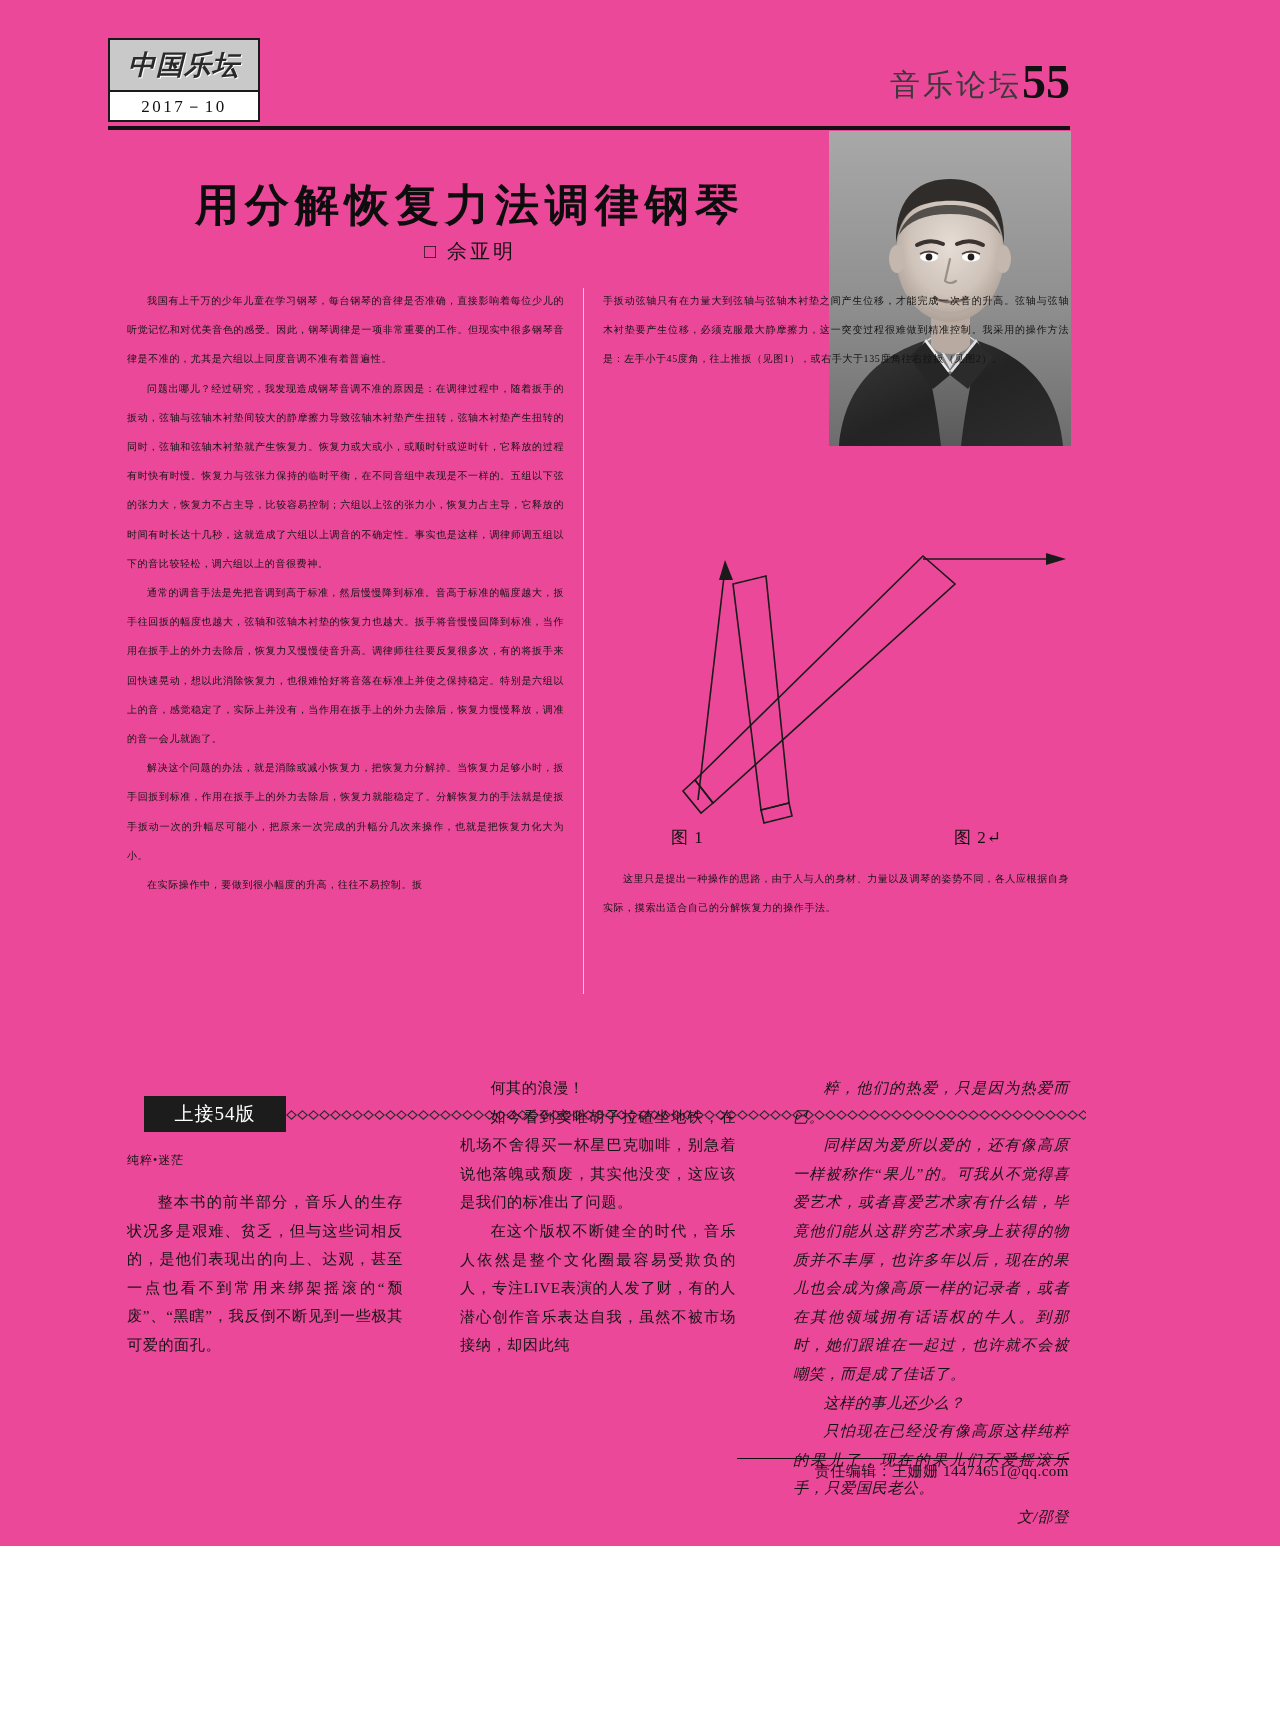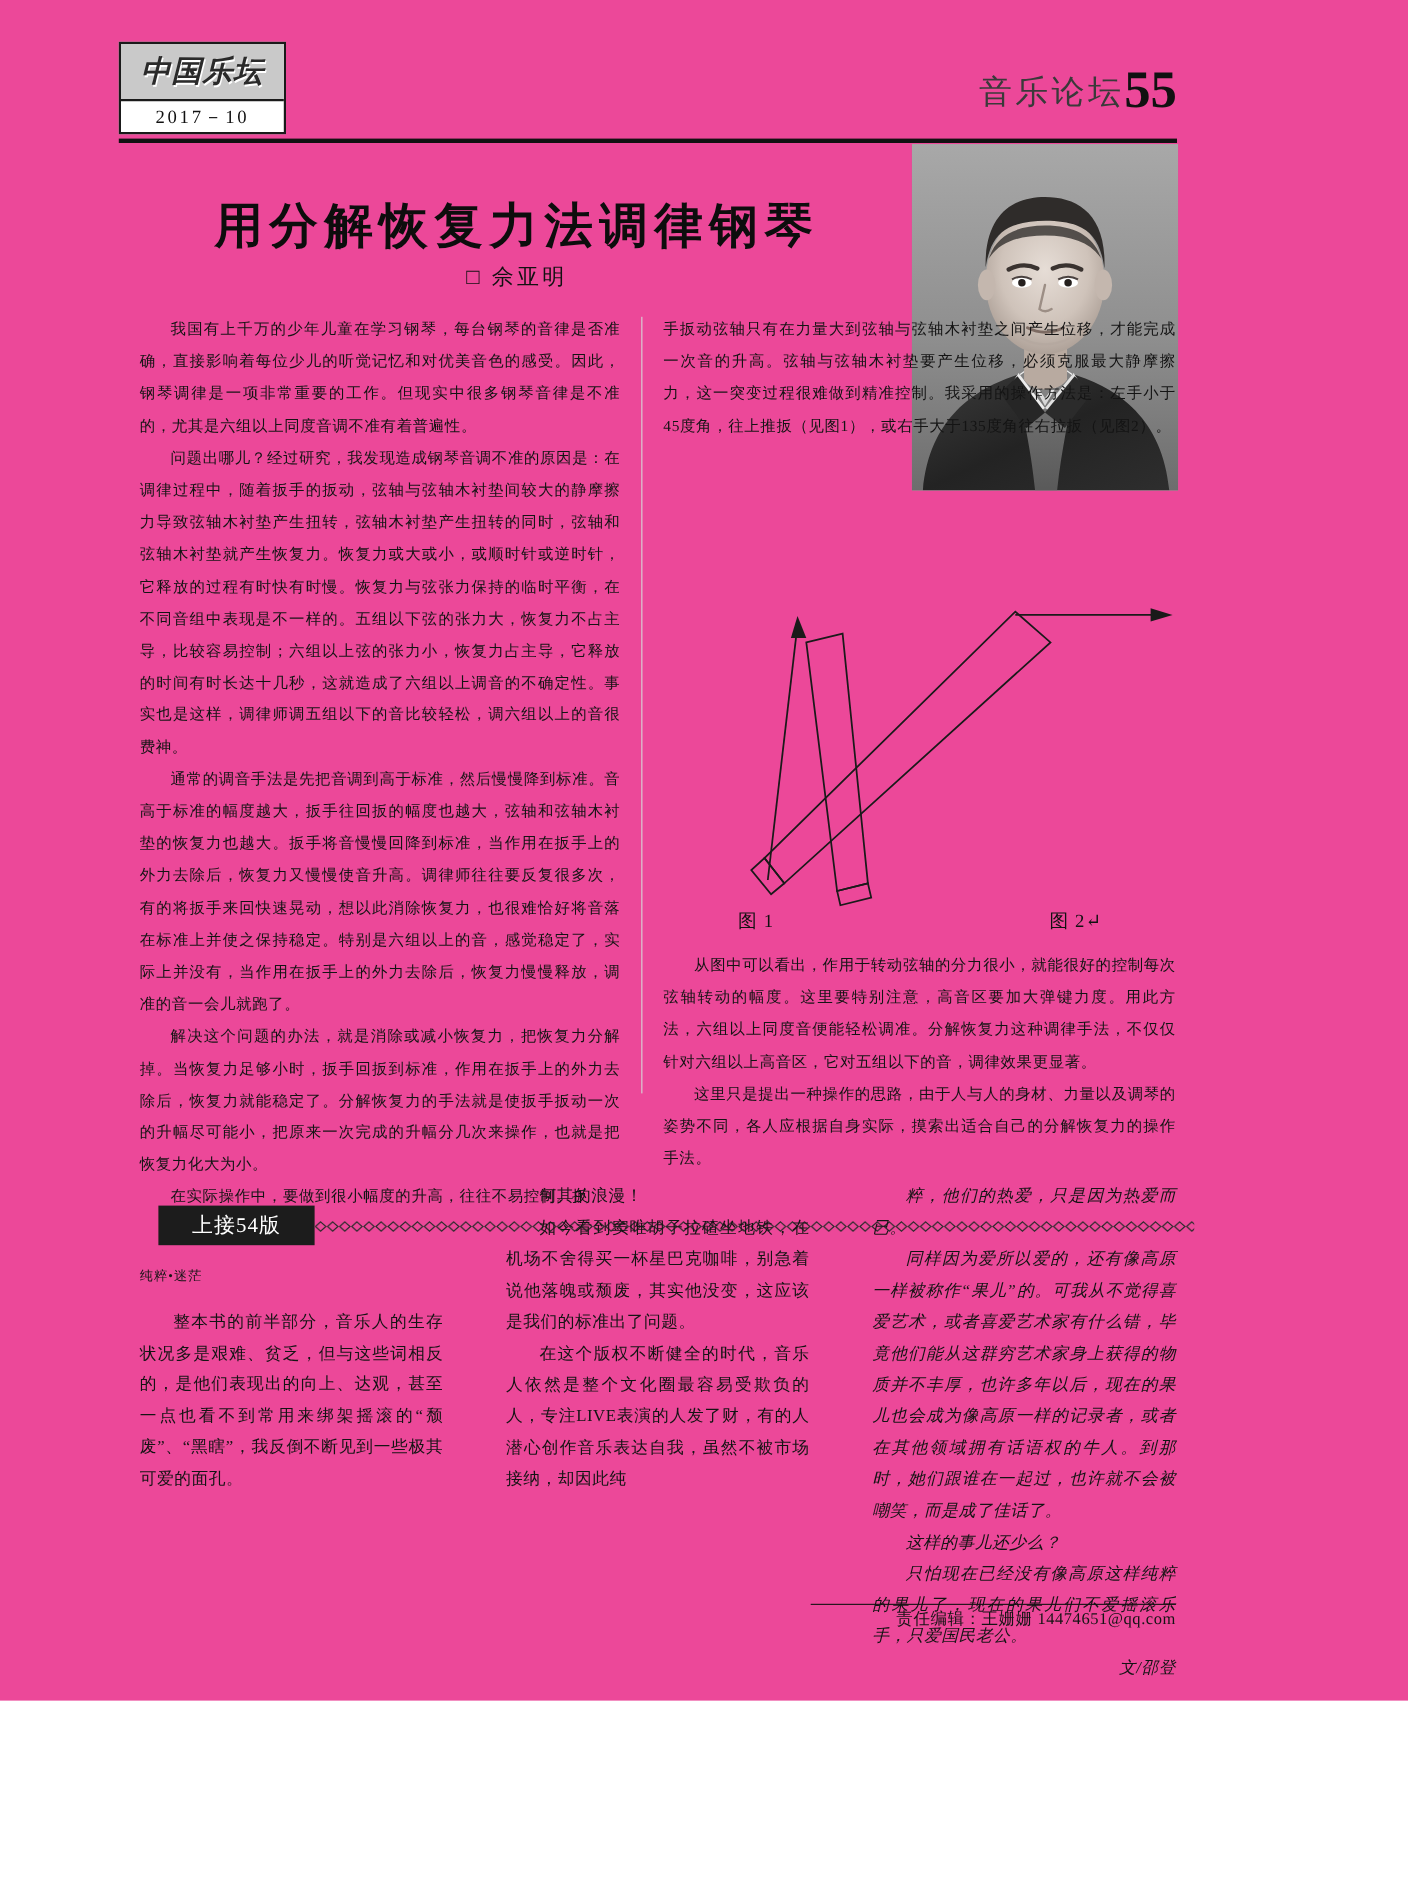--- a/index.html
+++ b/index.html
@@ -131,21 +131,21 @@
     height: 315px;
     overflow: hidden;
     background: #8d8d8d;
   }
   .portrait svg { display: block; }
 
   
   .col {
     position: absolute;
     font-family: "Liberation Serif", "DejaVu Serif", serif;
-    font-size: 14px;
+    font-size: 10px;
     line-height: 29.2px;
     text-align: justify;
     text-justify: inter-ideograph;
     color: #141414;
     letter-spacing: 0.6px;
   }
   .col p {
     margin: 0;
     text-indent: 2em;
   }
@@ -403,21 +403,20 @@
       </g>
     </svg>
   </div>
 
   <div class="fig-captions">
     <div class="fig-cap fig-cap-1">图 1</div>
     <div class="fig-cap fig-cap-2">图 2↵</div>
   </div>
 
   <div class="col col-r-after-fig">
-    <p>从图中可以看出，作用于转动弦轴的分力很小，就能很好的控制每次弦轴转动的幅度。这里要特别注意，高音区要加大弹键力度。用此方法，六组以上同度音便能轻松调准。分解恢复力这种调律手法，不仅仅针对六组以上高音区，它对五组以下的音，调律效果更显著。</p>
     <p>这里只是提出一种操作的思路，由于人与人的身材、力量以及调琴的姿势不同，各人应根据自身实际，摸索出适合自己的分解恢复力的操作手法。</p>
   </div>
 
   <div class="banner-row">
     <div class="banner-tag">上接54版</div>
     <div class="banner-deco">
       <svg width="800" height="10" viewBox="0 0 800 10" preserveAspectRatio="none">
         <pattern id="dia" x="0" y="0" width="11" height="10" patternUnits="userSpaceOnUse">
           <path d="M5.5 0.8 L10.2 5 L5.5 9.2 L0.8 5 Z" fill="none" stroke="#2a2a2a" stroke-width="1.1"></path>
         </pattern>

